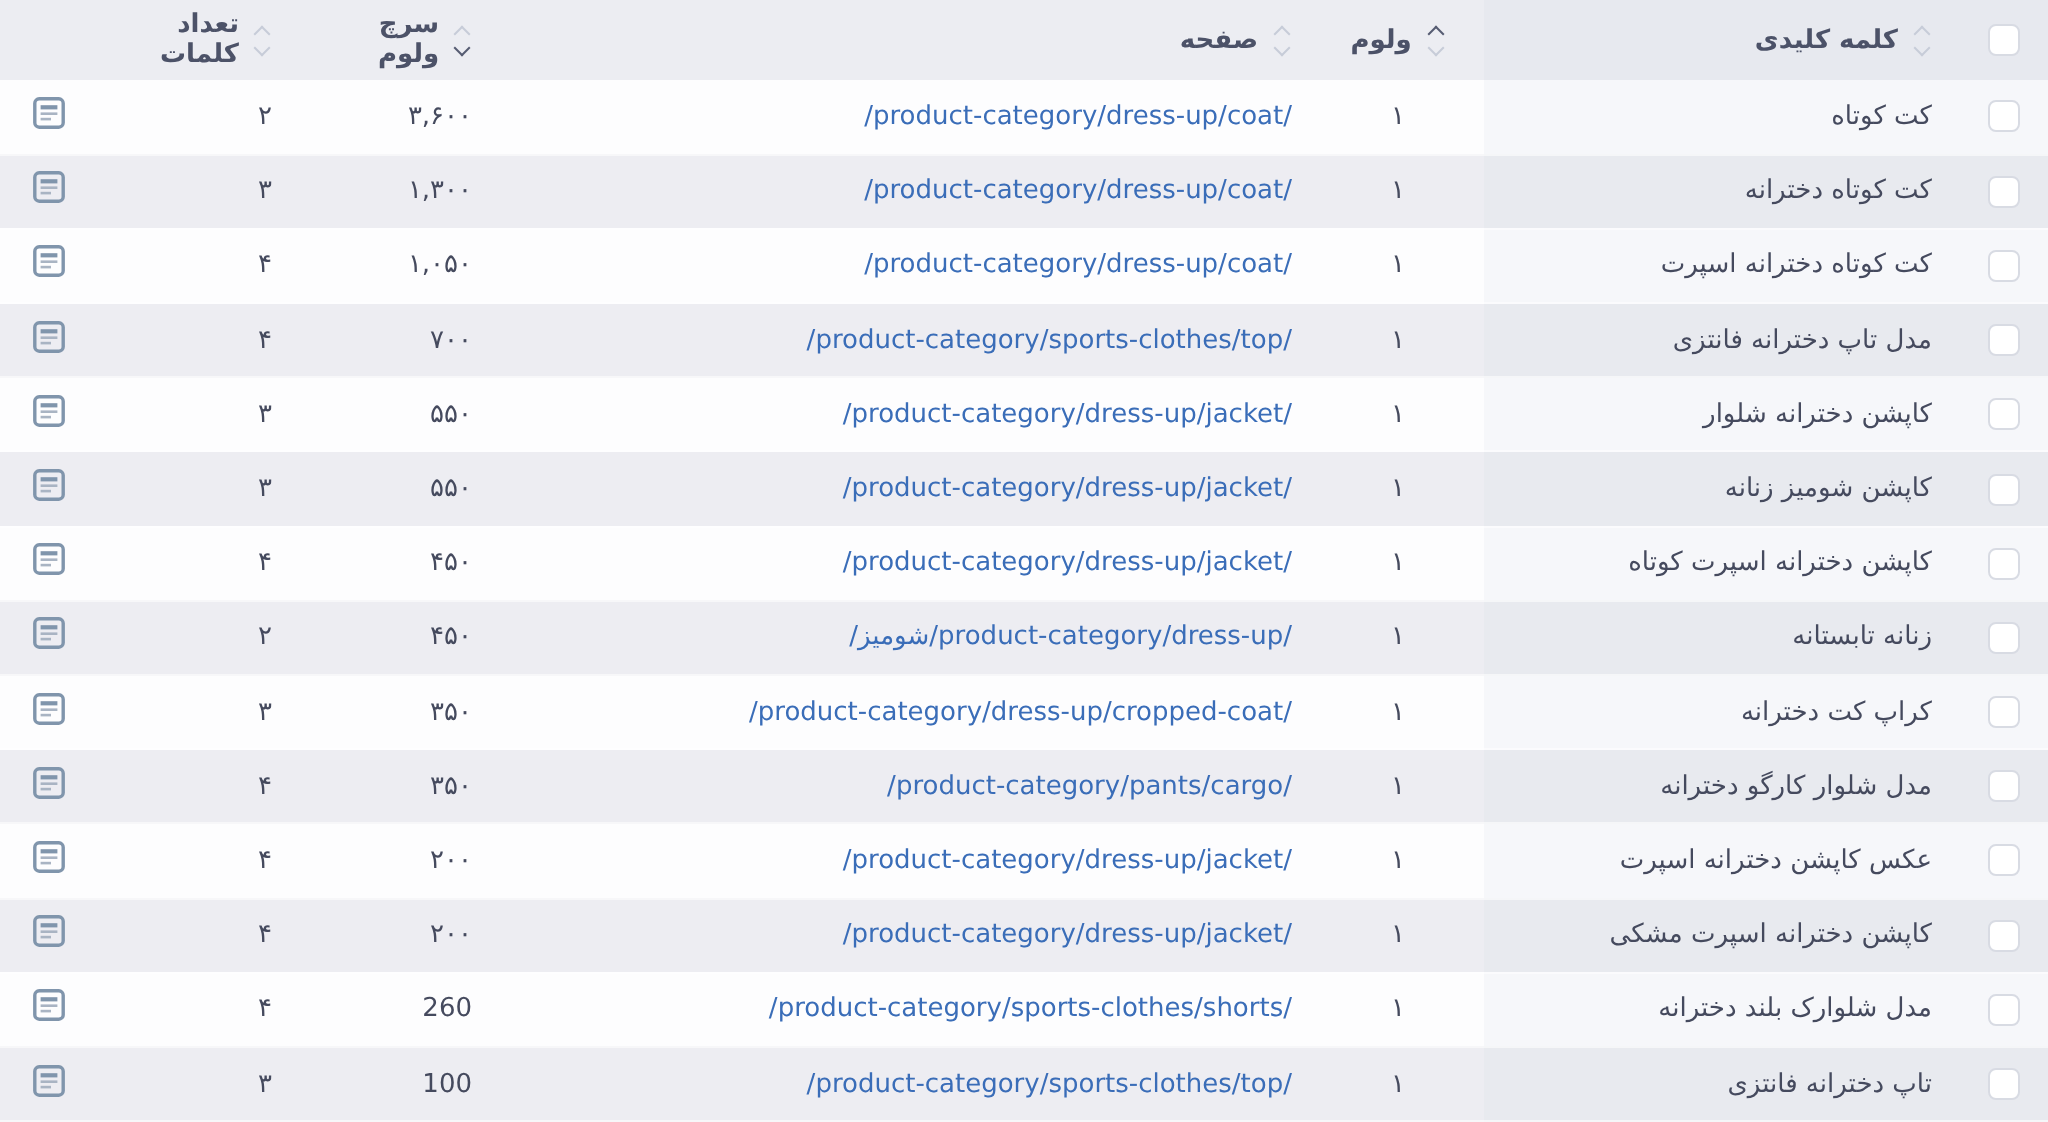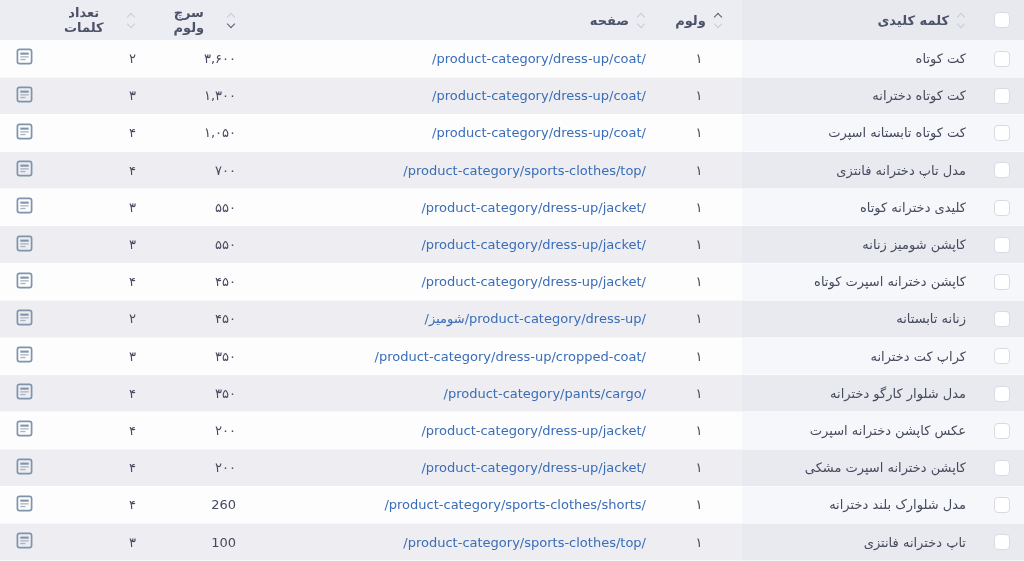--- a/index.html
+++ b/index.html
@@ -25,20 +25,21 @@
     direction:rtl;
   }
   table{width:1024px;border-collapse:collapse;table-layout:fixed;}
   thead th{
     height:40px;
     background:var(--header-bg);
     color:var(--header-text);
     font-size:13px;
     font-weight:700;
     vertical-align:middle;
+    text-align:right;
   }
   thead th.pinned{background:var(--header-pinned-bg);}
   tbody td{
     height:37.2px;
     font-size:13px;
     color:var(--row-text);
     vertical-align:middle;
     border-bottom:1px solid rgba(255,255,255,0.55);
   }
   tbody tr:nth-child(odd) td{background:var(--white-row-bg);}
@@ -184,21 +185,21 @@
           <rect x="4.3" y="8.2" width="8.4" height="1.3" fill="#a9b4c3"></rect>
           <rect x="4.3" y="10.9" width="5.2" height="1.3" fill="#a9b4c3"></rect>
         </svg>
       </button>
     </td>
   </tr>
       <tr>
     <td class="cell-check pinned">
       <span class="checkbox"></span>
     </td>
-    <td class="cell-keyword pinned">کت کوتاه تابستانه اسپرت</td>
+    <td class="cell-keyword pinned">کت کوتاه دخترانه اسپرت</td>
     <td class="cell-rank">۱</td>
     <td class="cell-page">
       <a href="#">/product-category/dress-up/coat/</a>
     </td>
     <td class="cell-volume">۱,۰۵۰</td>
     <td class="cell-words">۴</td>
     <td class="cell-icon">
       <button class="icon-btn">
         <svg width="17" height="17" viewBox="0 0 17 17">
           <rect x="1.4" y="1.4" width="14.2" height="14.2" rx="2.2" fill="none" stroke="#8095ac" stroke-width="1.7"></rect>
@@ -228,21 +229,21 @@
           <rect x="4.3" y="8.2" width="8.4" height="1.3" fill="#a9b4c3"></rect>
           <rect x="4.3" y="10.9" width="5.2" height="1.3" fill="#a9b4c3"></rect>
         </svg>
       </button>
     </td>
   </tr>
       <tr>
     <td class="cell-check pinned">
       <span class="checkbox"></span>
     </td>
-    <td class="cell-keyword pinned">کلیدی دخترانه کوتاه</td>
+    <td class="cell-keyword pinned">کاپشن دخترانه شلوار</td>
     <td class="cell-rank">۱</td>
     <td class="cell-page">
       <a href="#">/product-category/dress-up/jacket/</a>
     </td>
     <td class="cell-volume">۵۵۰</td>
     <td class="cell-words">۳</td>
     <td class="cell-icon">
       <button class="icon-btn">
         <svg width="17" height="17" viewBox="0 0 17 17">
           <rect x="1.4" y="1.4" width="14.2" height="14.2" rx="2.2" fill="none" stroke="#8095ac" stroke-width="1.7"></rect>

